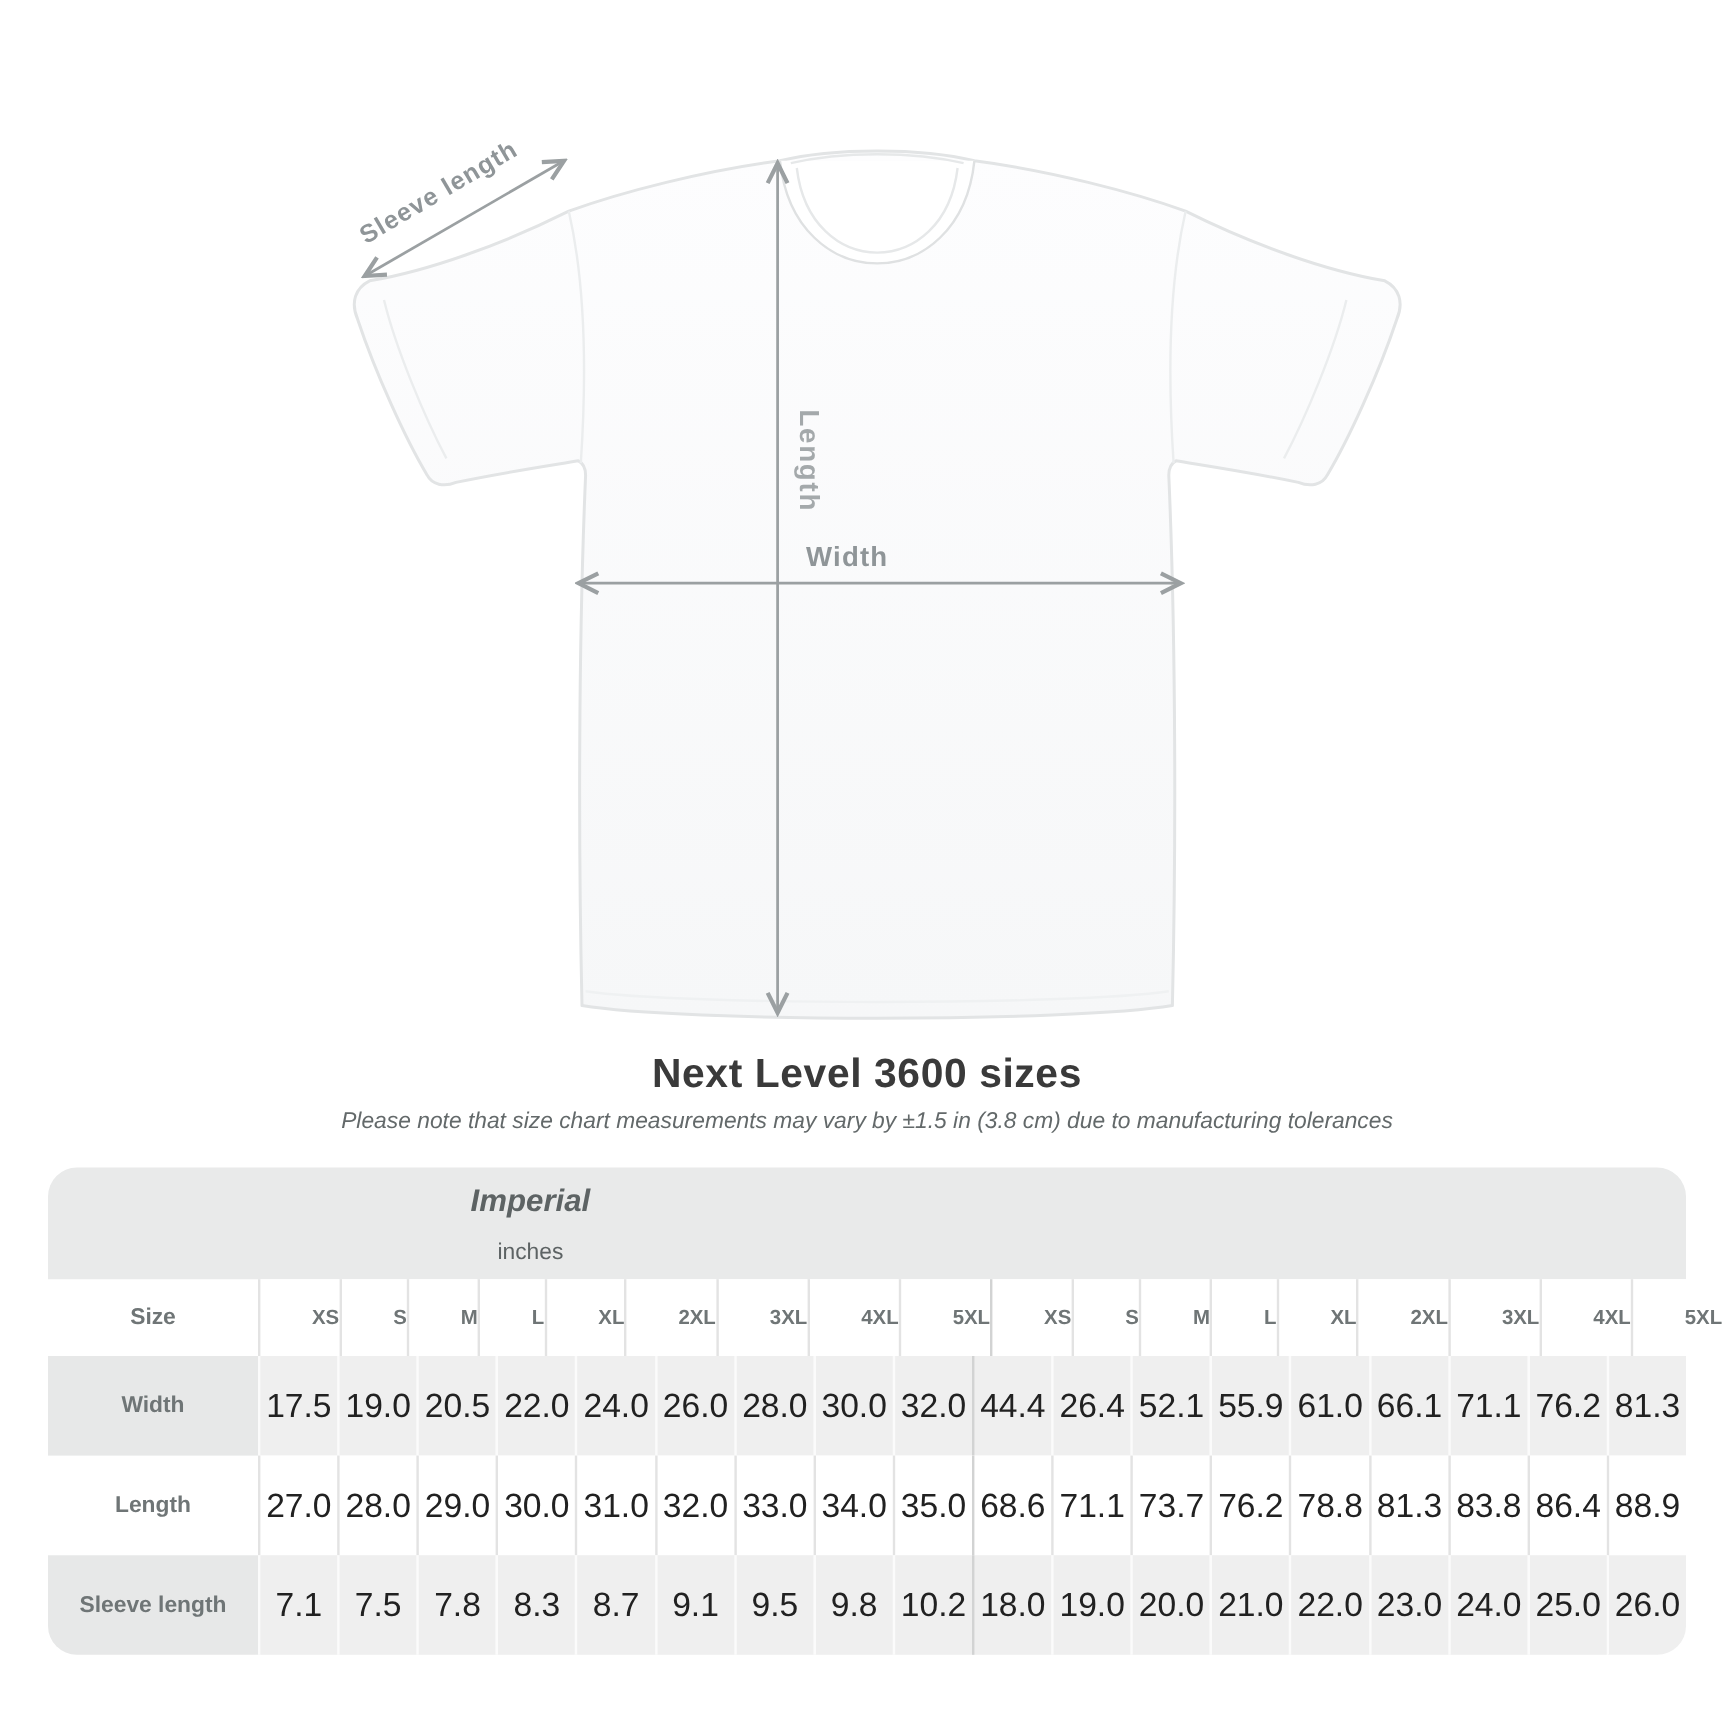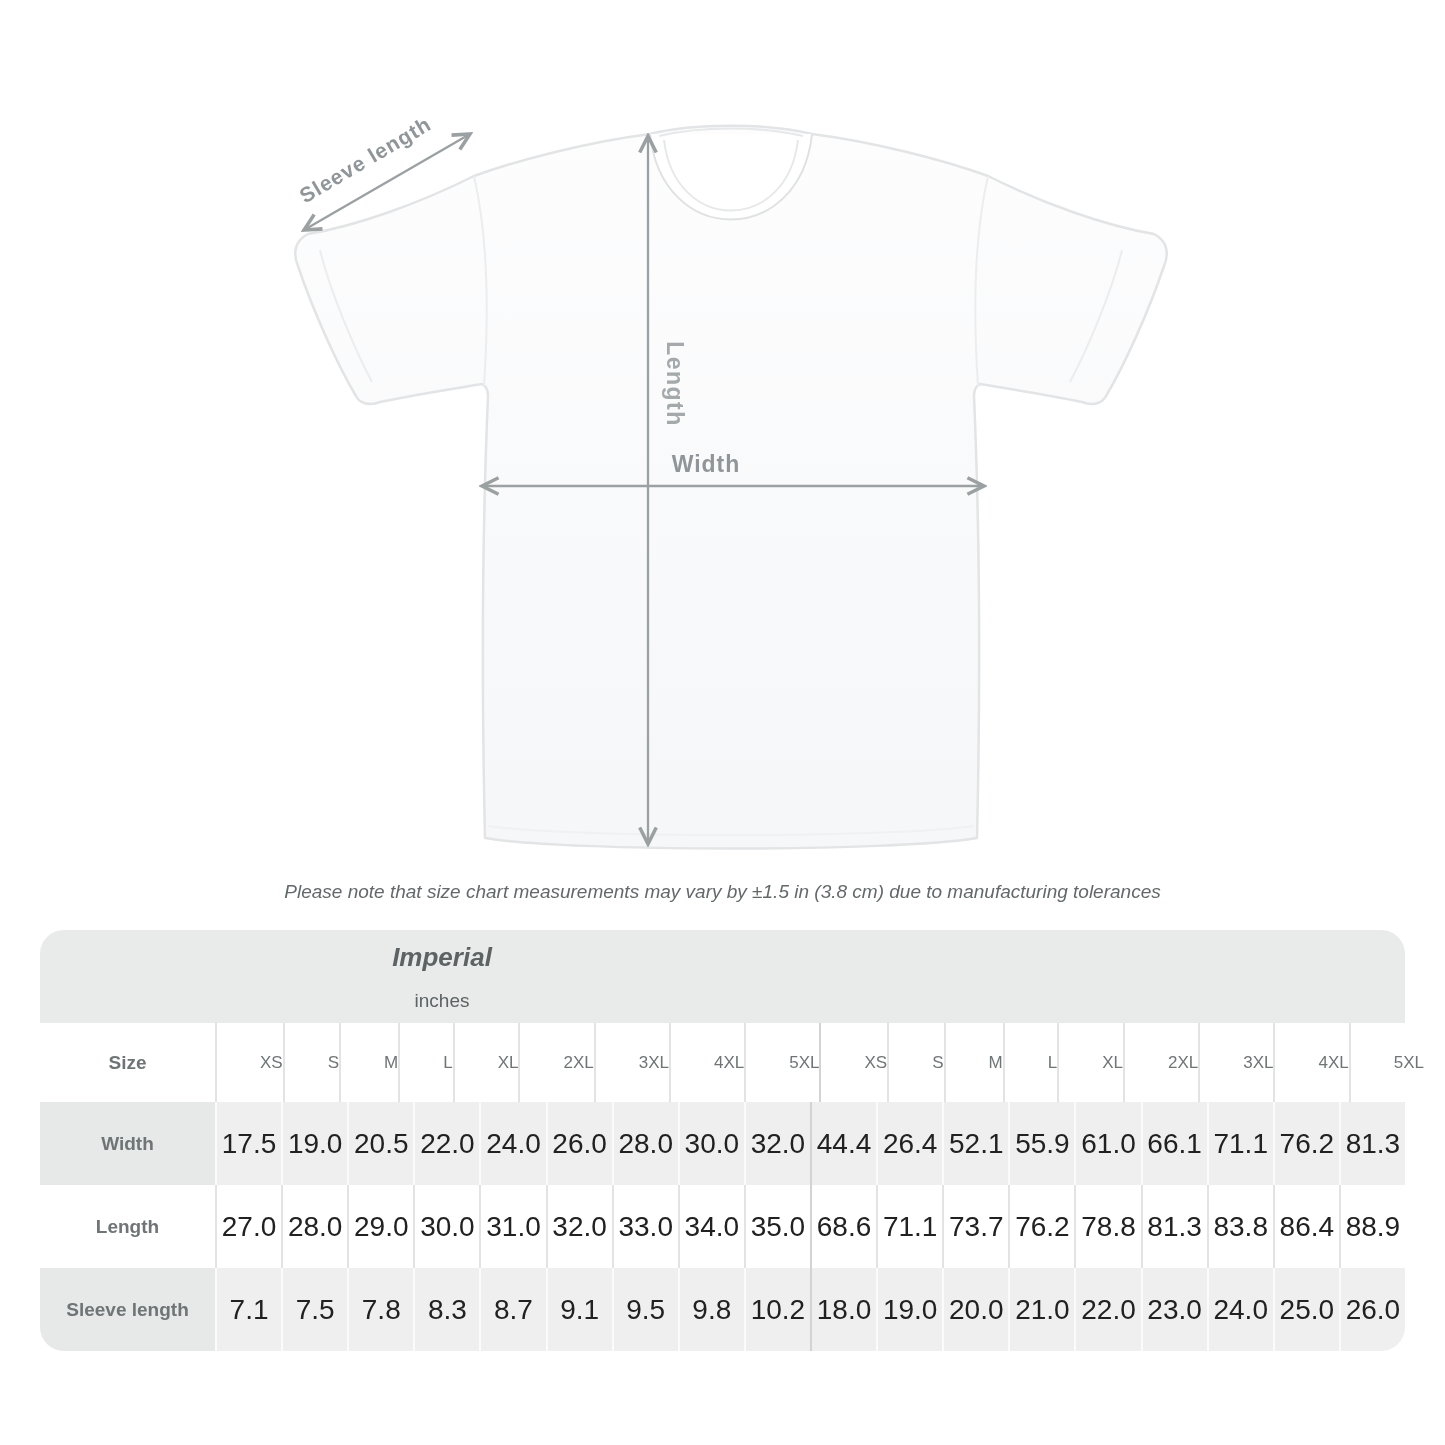--- a/index.html
+++ b/index.html
@@ -30,25 +30,25 @@
     display:grid; grid-template-columns:175px repeat(18, 1fr);
     background:#e9eaea; border-radius:24px 24px 0 0; height:93px;
   }
   .group { display:flex; flex-direction:column; justify-content:center; align-items:center; gap:17px;padding-left:34px; }
   .g-imperial { grid-column:1 / 11; }
   .g-metric  { grid-column:11 / 20; }
   .group-title { font-size:26px; font-weight:bold; font-style:italic; color:#5d6364; }
   .group-sub   { font-size:19px; color:#5d6364; }
 
   .trow { display:grid; grid-template-columns:175px repeat(18, 1fr); }
-  .row-size { height:79px; }
+  .row-size { height:64px; }
   .row-data { height:83px; }
   .cell { display:flex; align-items:center; justify-content:center; }
   .label-cell { font-weight:bold; color:#6f7576; font-size:19px; }
-  .size-cell  { font-weight:normal; color:#6f7576; font-size:17px;padding-left:43px; }
+  .size-cell  { font-weight:bold; color:#6f7576; font-size:17px;padding-left:43px; }
   .val-cell   { font-size:28px; color:#212121; }
 
   .row-white .dcell { border-left:2px solid #e3e3e3; background:#ffffff; }
   .row-gray  .dcell { border-left:2px solid #fbfbfb; background:#efefef; }
   .row-gray  .label-cell { background:#e7e8e8; }
   .dcell.metric-first { border-left-color:#d2d3d3; }
   .row-last .label-cell { border-bottom-left-radius:24px; }
   .row-last .dcell:last-child { border-bottom-right-radius:24px; }
 </style>
 </head>
@@ -104,20 +104,21 @@
         <line x1="36" y1="144" x2="202" y2="48" marker-start="url(#ah)" marker-end="url(#ah)"></line>
       </g>
 
       <text transform="translate(101 80) rotate(-30.5)" text-anchor="middle" font-size="21" font-weight="bold" fill="#8f9598" letter-spacing="1">Sleeve length</text>
       <text transform="translate(399 298) rotate(90)" text-anchor="middle" font-size="23" font-weight="bold" fill="#a4a9ab" letter-spacing="1.5">Length</text>
       <text x="438" y="386" text-anchor="middle" font-size="23" font-weight="bold" fill="#8f9598" letter-spacing="1">Width</text>
     </svg>
   </div>
 
   <div class="heading">
+    <h1>Next Level 3600 sizes</h1>
     <p>Please note that size chart measurements may vary by ±1.5 in (3.8 cm) due to manufacturing tolerances</p>
   </div>
 
   <div class="table-wrap">
     <div class="thead">
       <div class="group g-imperial">
         <div class="group-title">Imperial</div>
         <div class="group-sub">inches</div>
       </div>
     </div>

